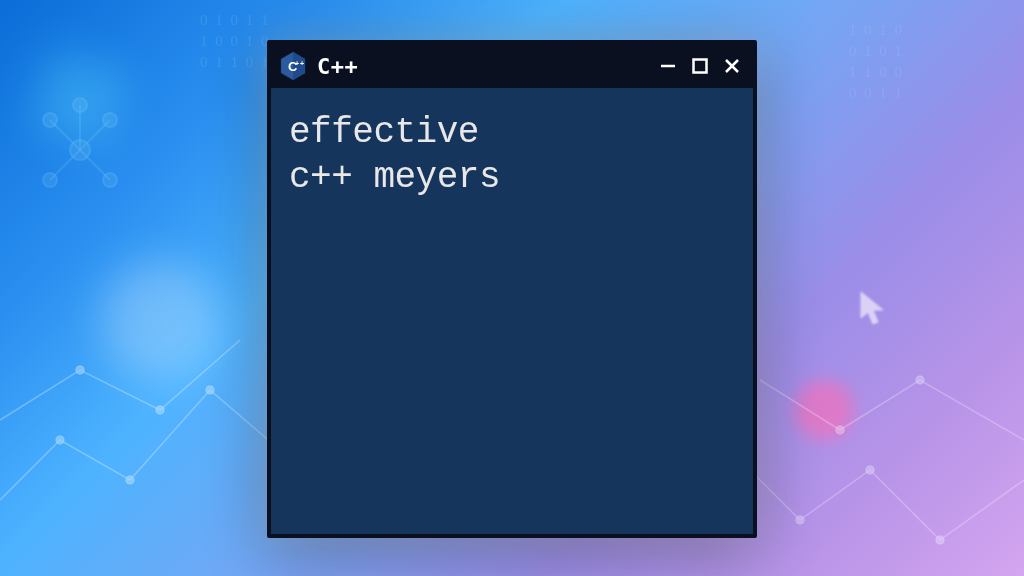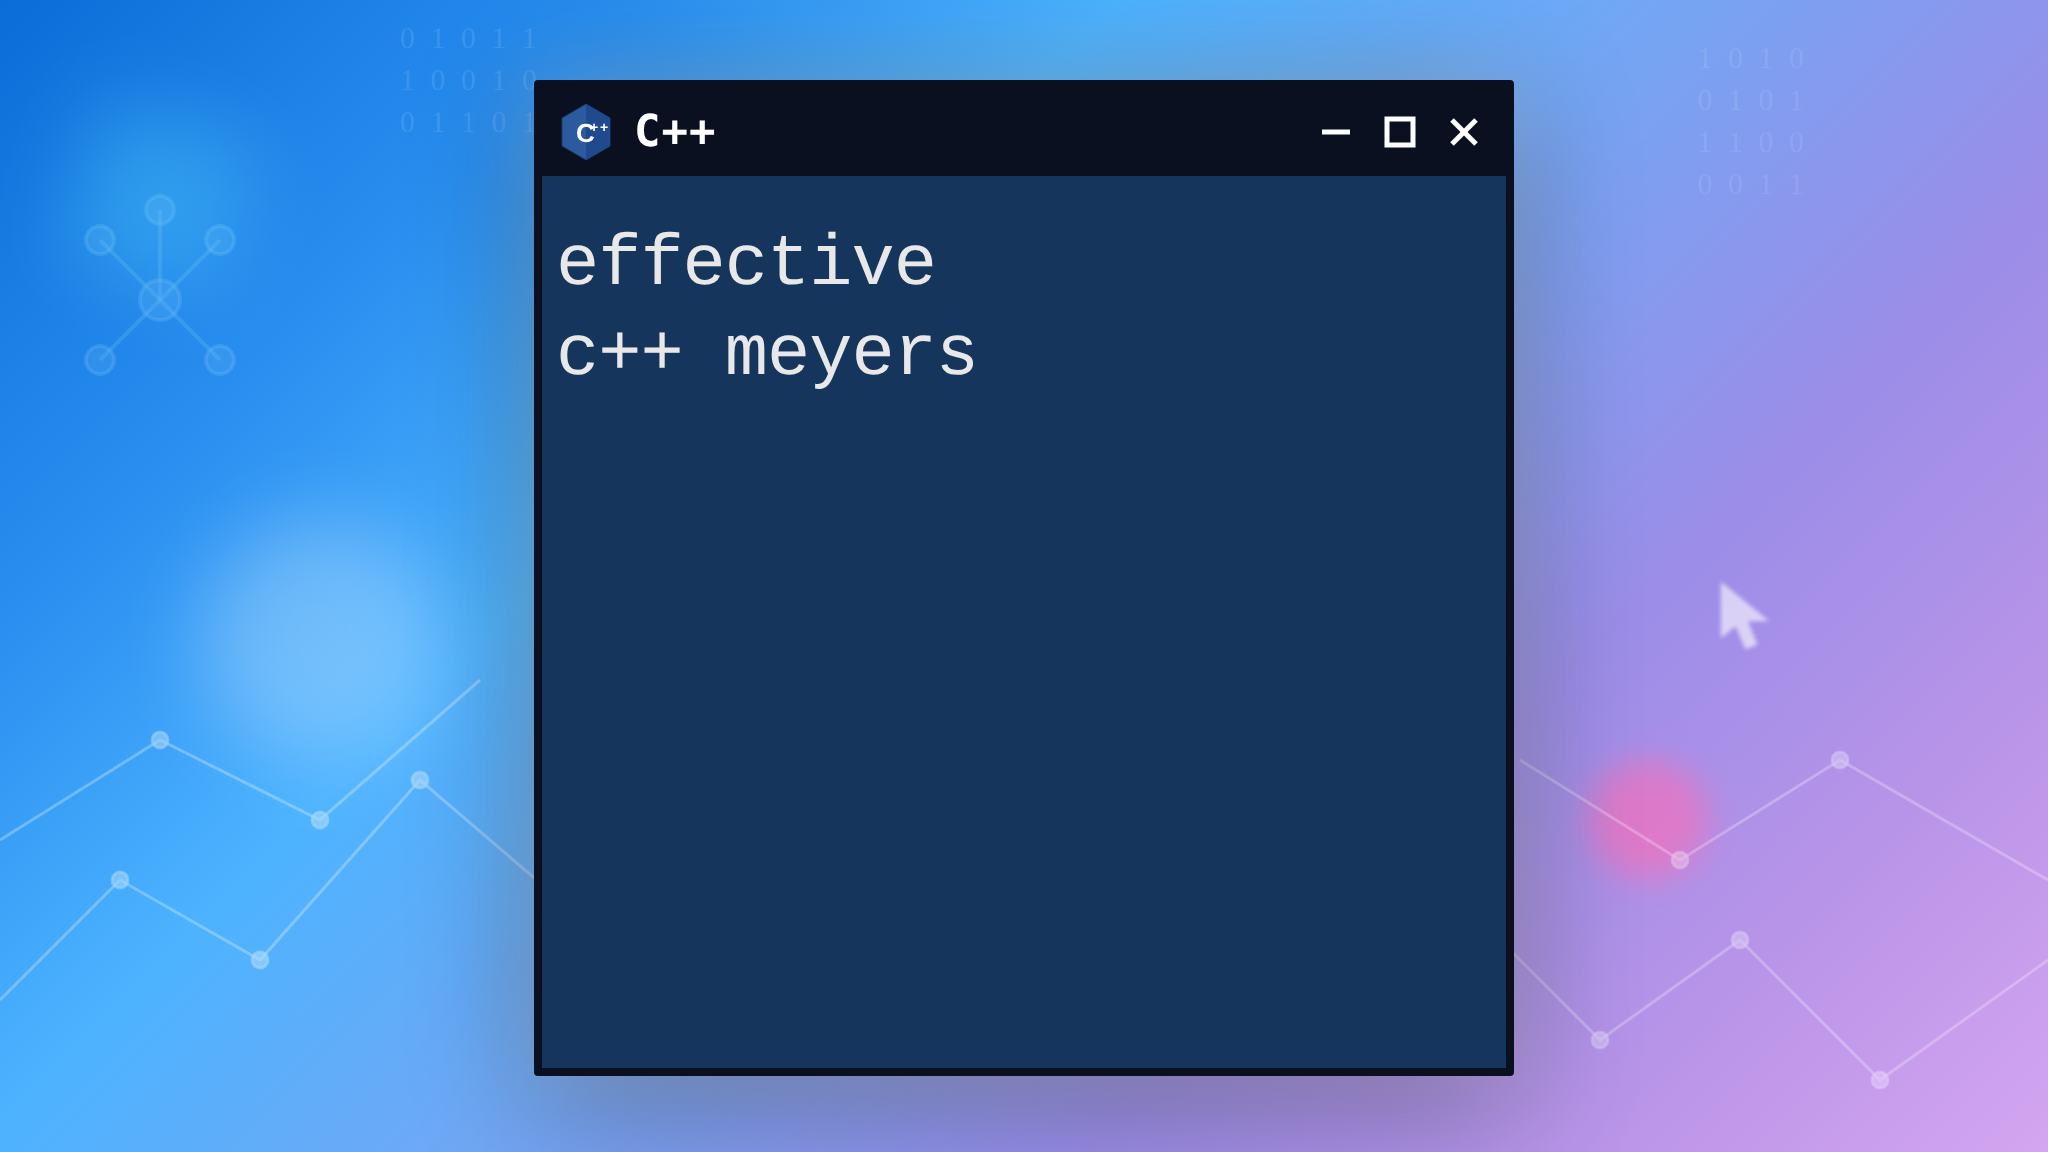--- a/index.html
+++ b/index.html
@@ -105,21 +105,21 @@
       height: 22px;
       display: flex;
       align-items: center;
       justify-content: center;
       cursor: pointer;
     }
     
     .terminal-body {
       flex: 1;
       background: #15355d;
-      padding: 22px 7px;
+      padding: 22px 18px;
     }
     
     .terminal-text {
       color: #e8e8e8;
       font-size: 36px;
       line-height: 1.25;
       font-family: 'Consolas', 'Courier New', monospace;
       white-space: pre-line;
       letter-spacing: -0.5px;
     }

